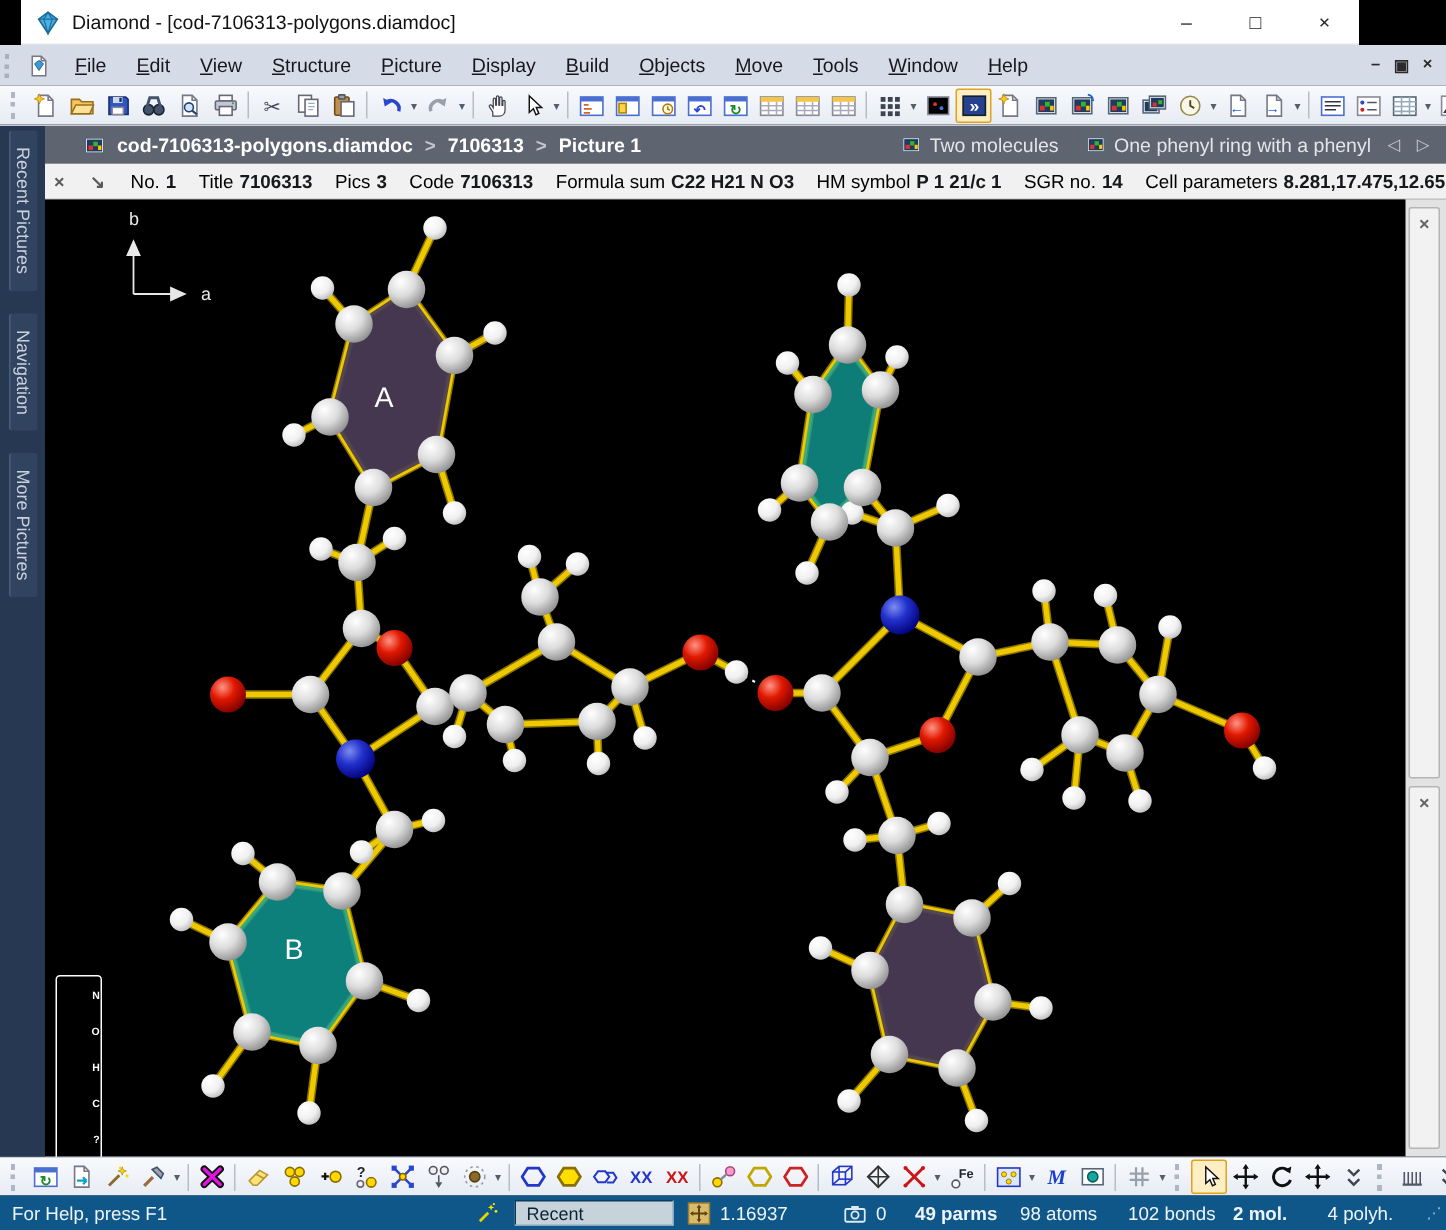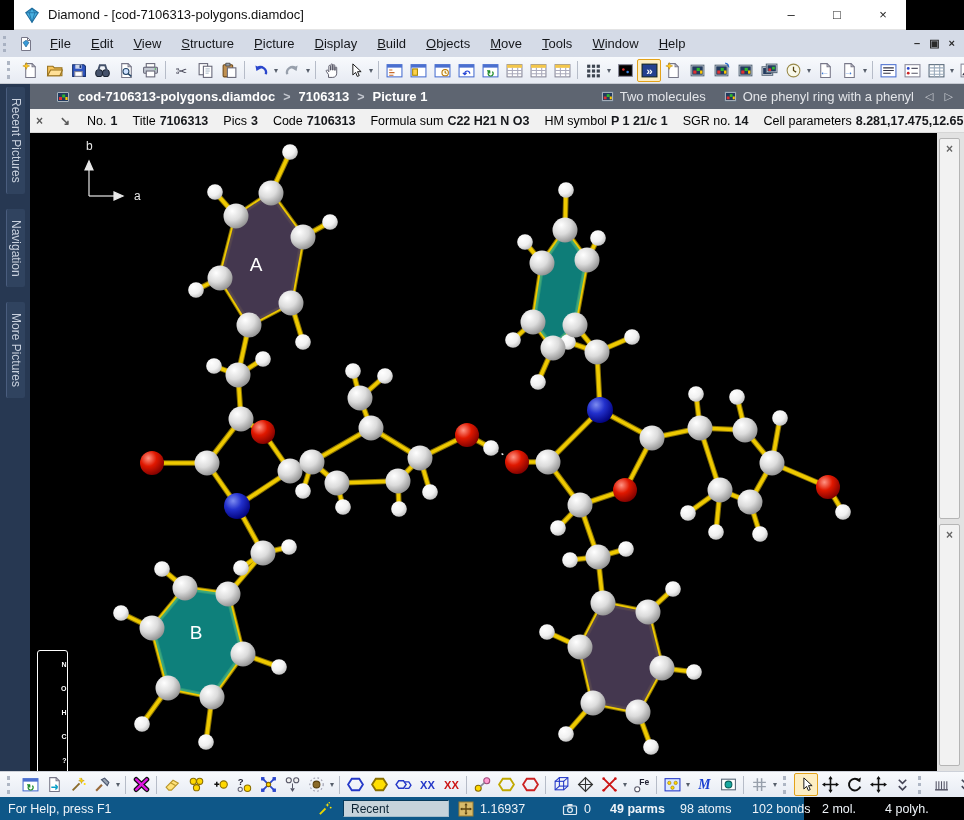--- a/index.html
+++ b/index.html
@@ -66,35 +66,35 @@
   .lball.red{background:radial-gradient(circle at 35% 30%,#ff9a8a,#e01500 55%,#7a0000);}
   .lball.white{background:radial-gradient(circle at 35% 30%,#ffffff,#e0e0e0 55%,#969696);}
   .llabel{position:absolute;right:-2px;top:8px;color:#fff;font-size:7px;font-weight:bold;text-shadow:0 0 2px #000;}
   
   .rightstrip{position:absolute;left:937px;top:133px;width:27px;height:638px;background:#e2e2e2;}
   .rpanel{position:absolute;left:2px;width:21px;background:#f2f2f2;border:1px solid #b5b5b5;border-radius:2px;box-sizing:border-box;}
   .rx{display:block;text-align:center;color:#666;font-weight:bold;font-size:12px;padding-top:3px;cursor:default;}
   #rp1{top:5px;height:381px;}
   #rp2{top:391px;height:242px;}
   
-  .statusbar{position:absolute;left:0;top:797px;width:804px;height:23px;background:#0e5788;color:#eef3f8;}
+  .statusbar{position:absolute;left:0;top:797px;width:964px;height:23px;background:#0e5788;color:#eef3f8;}
   .sb{position:absolute;top:0;height:23px;display:flex;align-items:center;font-size:12.5px;white-space:nowrap;}
   .sb-help{left:8px;}
   .sb-wand{left:318px;}
   .manualbox{left:343px;width:106px;height:17px;top:3px;background:#c7d3db;border:1px solid;
              border-color:#083a5c #a5bccb #a5bccb #083a5c;color:#0d2435;padding:0 7px;box-sizing:border-box;
              display:flex;align-items:center;font-size:12px;}
   .sb-move{left:458px;}
   .sb-zoom{left:480px;}
   .sb-cam{left:562px;}
   .sb-camcount{left:584px;}
   .sb-parms{left:610px;font-weight:bold;}
   .sb-atoms{left:680px;}
   .sb-bonds{left:752px;text-align:right;}
-  .sb-mol{left:822px;}
+  .sb-mol{left:822px;font-weight:bold;}
   .sb-polyh{left:885px;}
   .sb-grip{right:2px;color:#9fc0d6;font-size:10px;letter-spacing:1px;}
 </style>
 </head>
 <body>
 
 <div id="win">
 
   <div class="titlebar">
     <span class="applogo" id="applogo">

